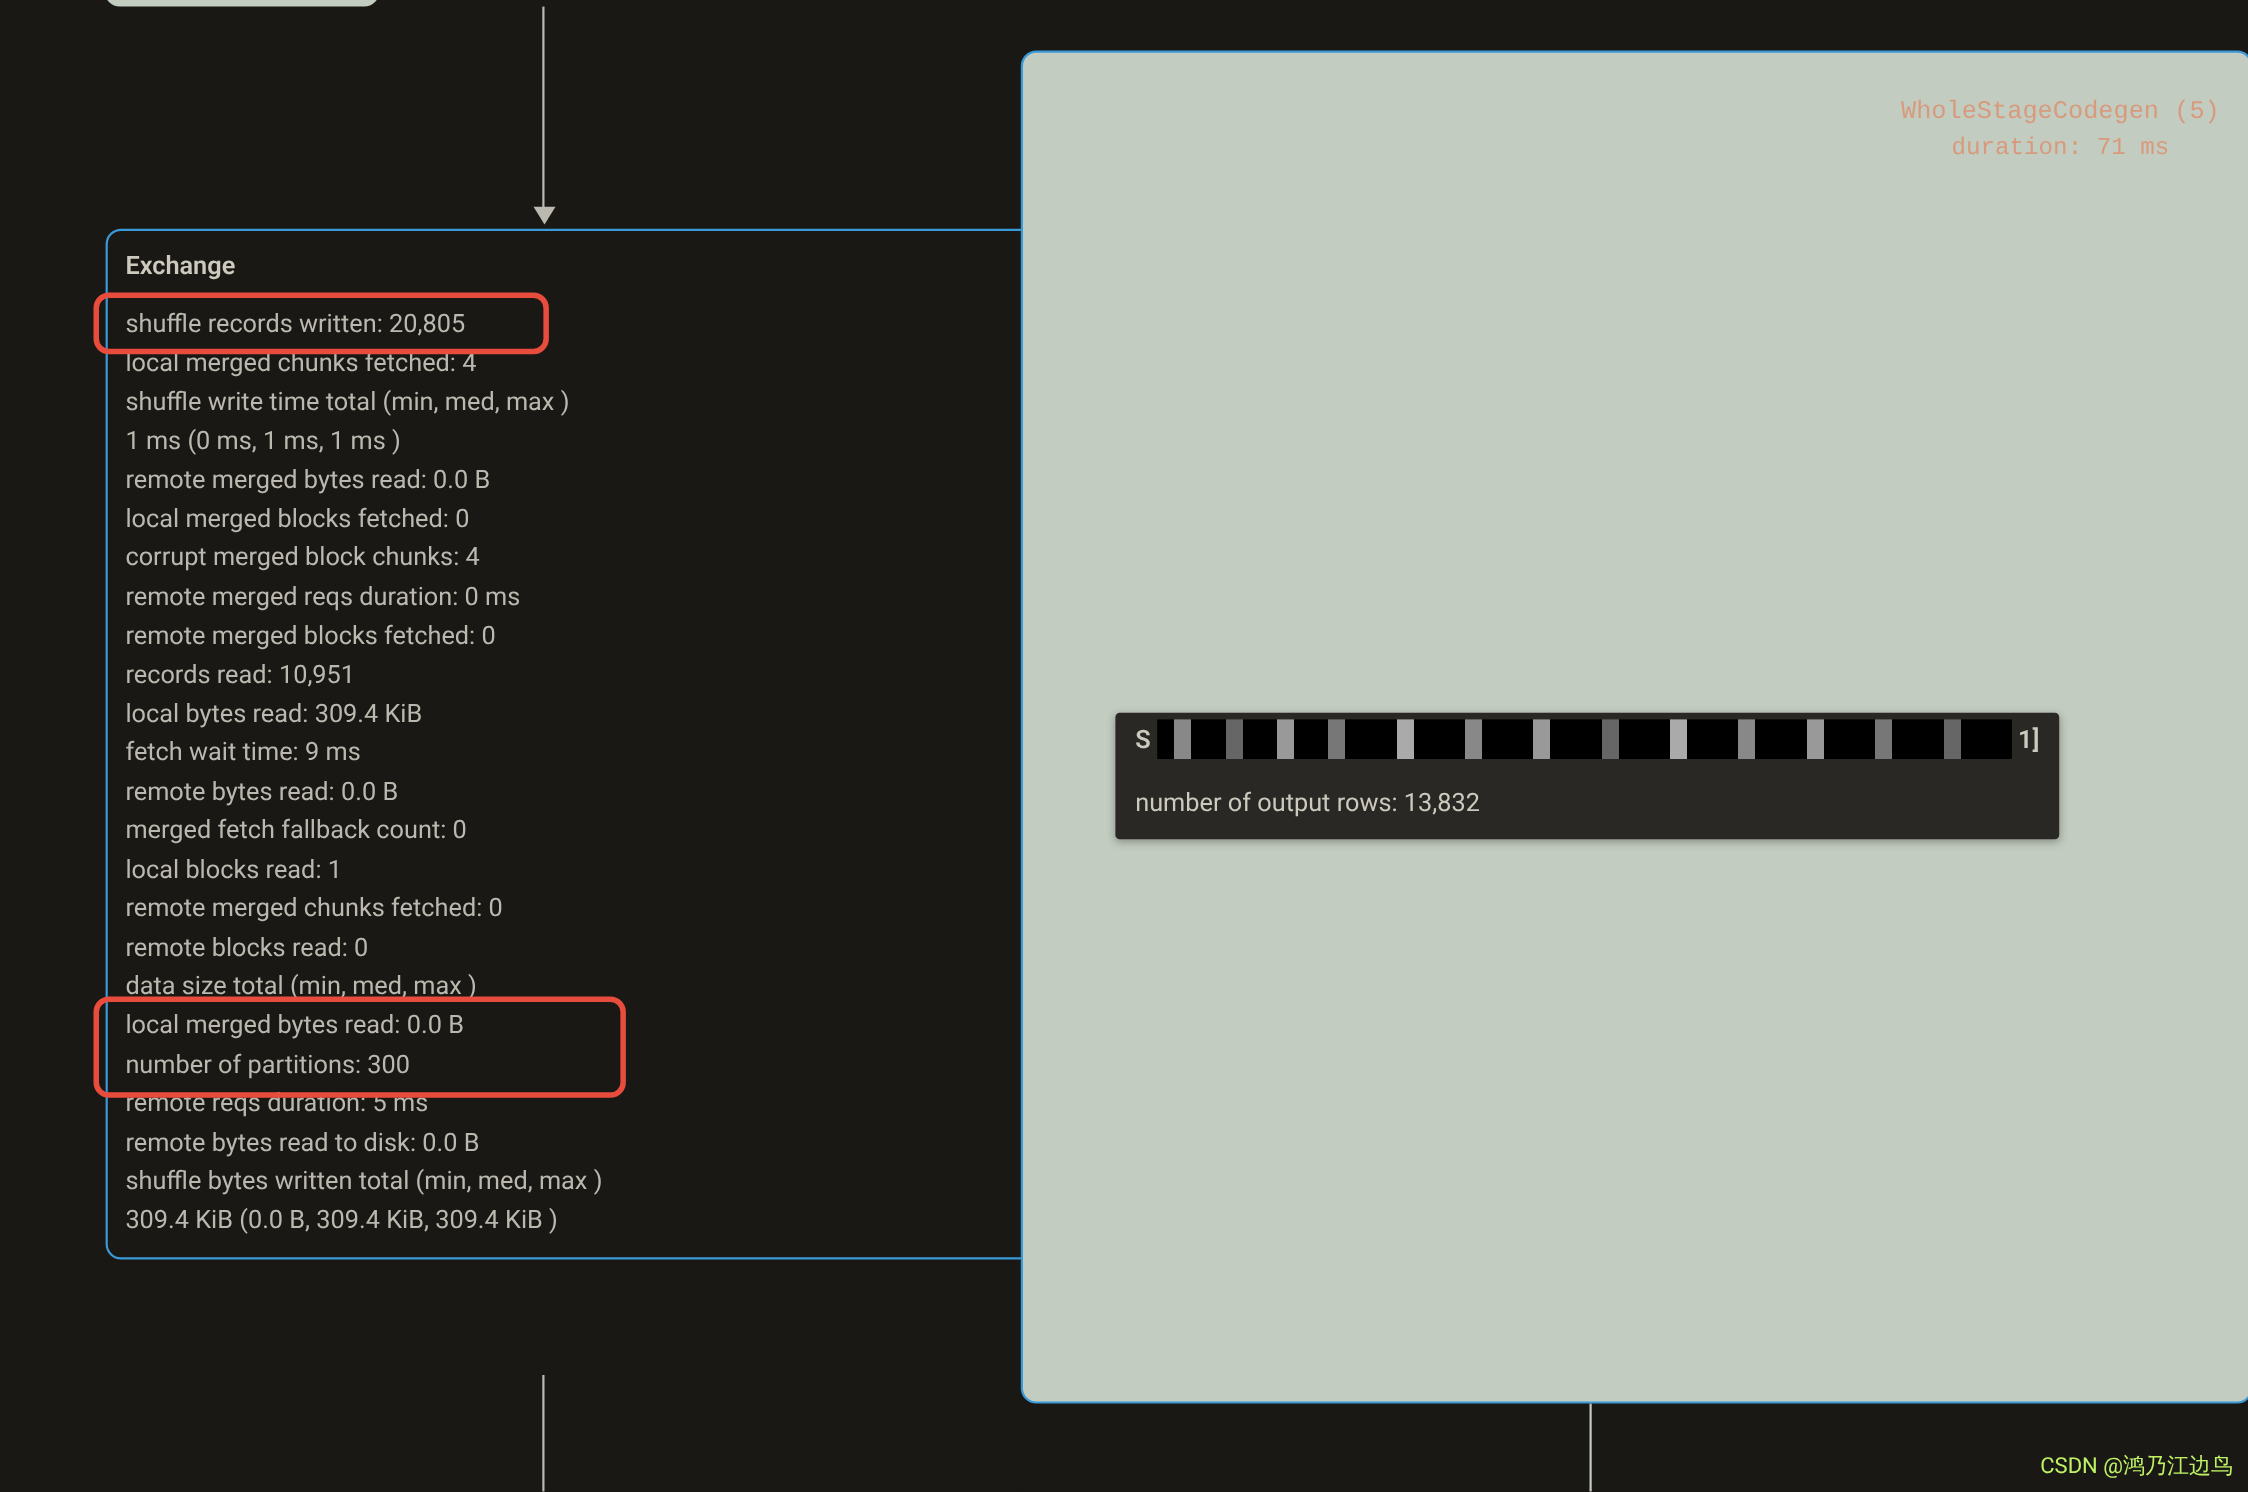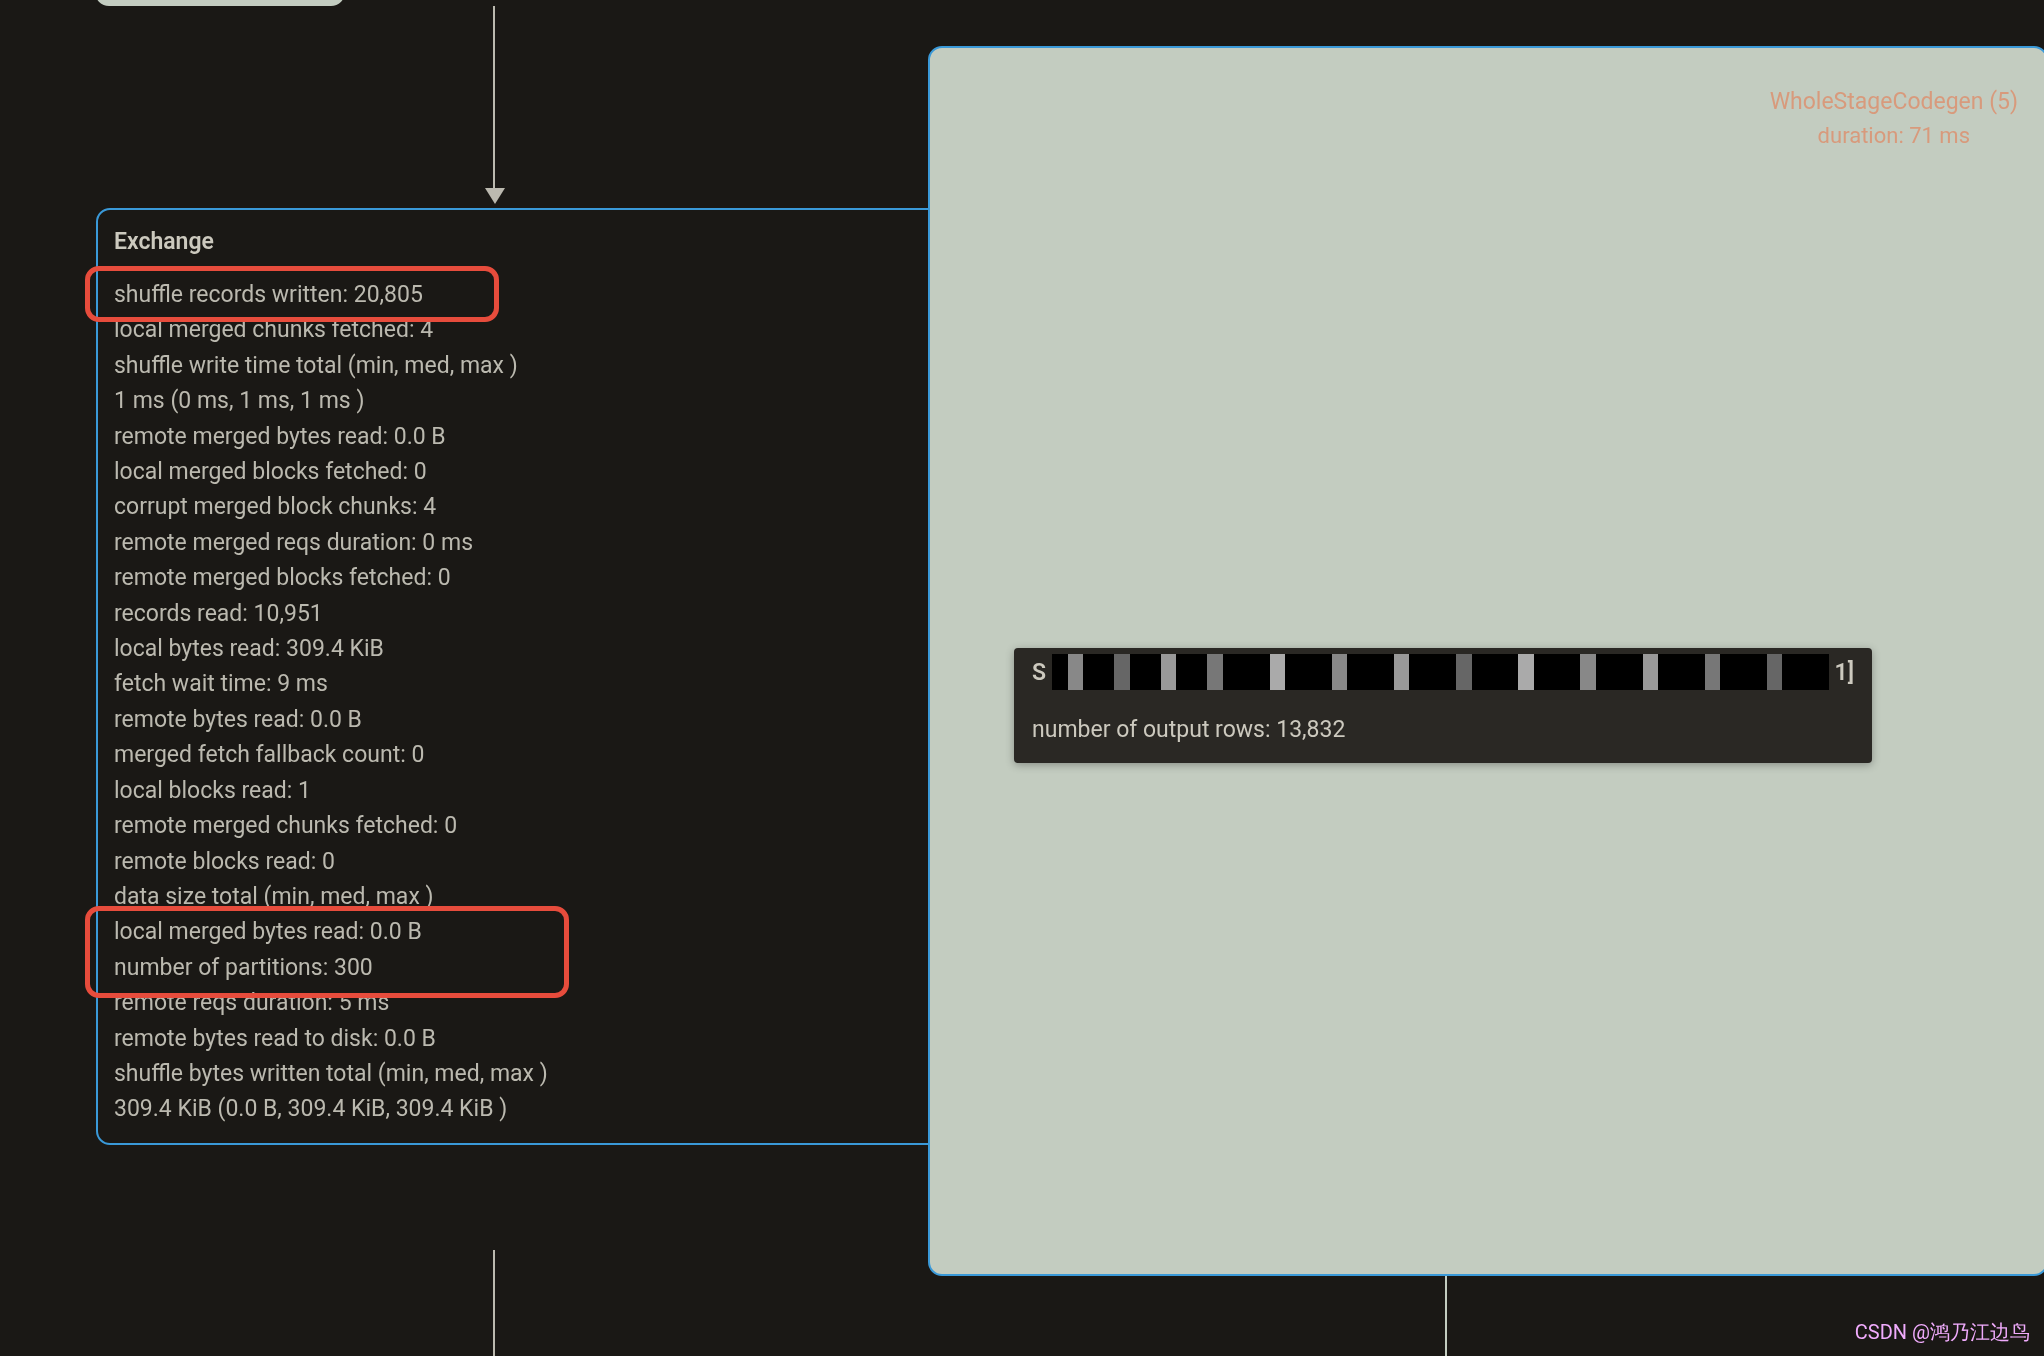--- a/index.html
+++ b/index.html
@@ -118,20 +118,21 @@
       background: #c3ccc0;
       border-radius: 14px;
       border: 2px solid #3a99d8;
     }
     
     .green-panel-header {
       position: absolute;
       top: 40px;
       right: 28px;
       text-align: right;
+      font-family: Liberation Mono, monospace;
     }
     
     .green-panel-title {
       color: #d89a7c;
       font-size: 23px;
       font-weight: 400;
       margin-bottom: 8px;
     }
     
     .green-panel-subtitle {
@@ -219,21 +220,21 @@
       width: 2px;
       height: 82px;
       background: #c3ccc0;
     }
     
     
     .watermark {
       position: absolute;
       bottom: 10px;
       right: 14px;
-      color: #f0abfc;
+      color: #bef264;
       font-size: 20px;
     }
   </style>
 </head>
 <body>
 
 <div class="partial-node-top"></div>
 
 <div class="arrow-line-top"></div>
 <div class="arrow-head"></div>

